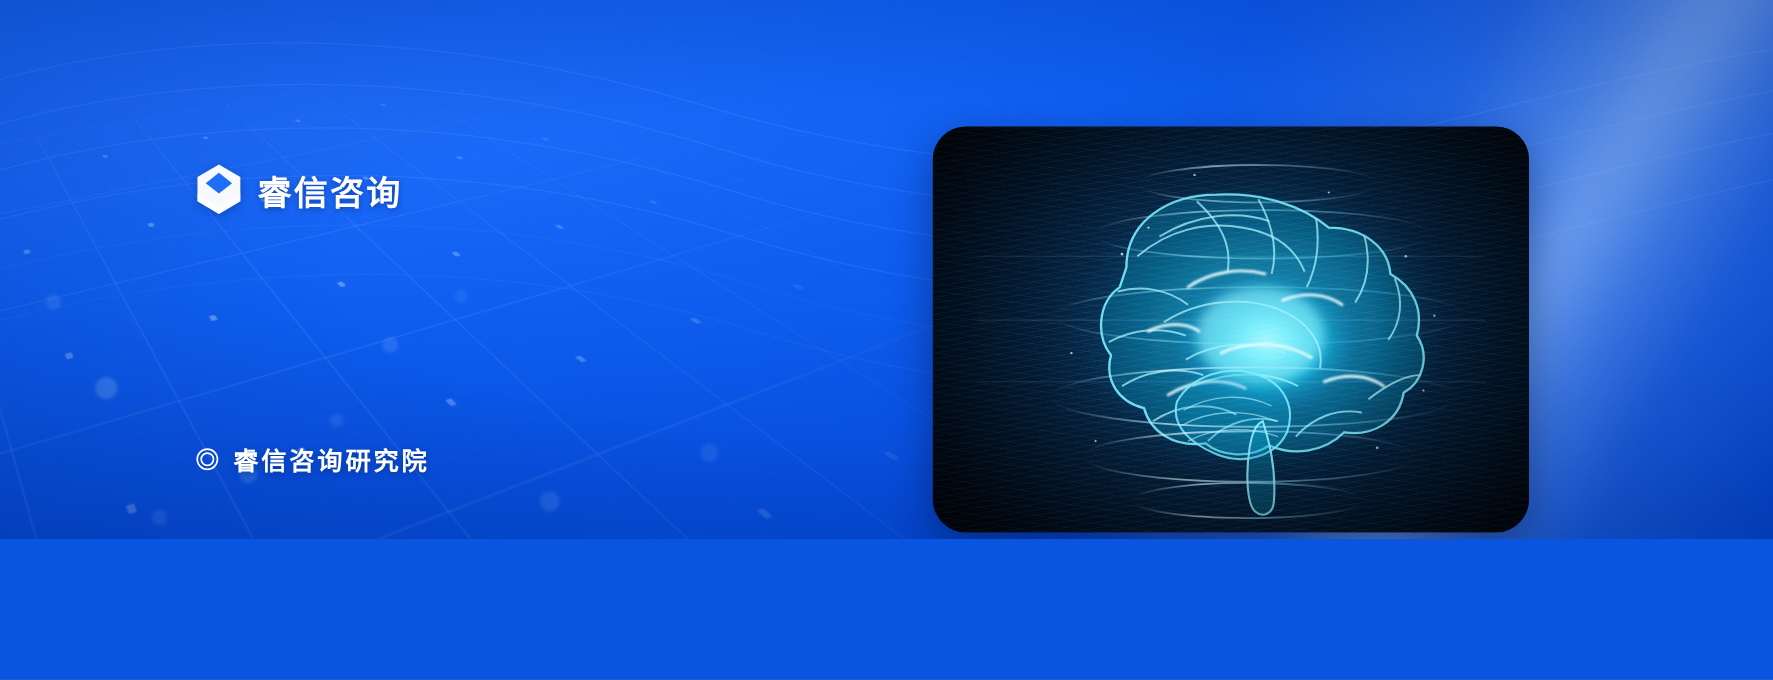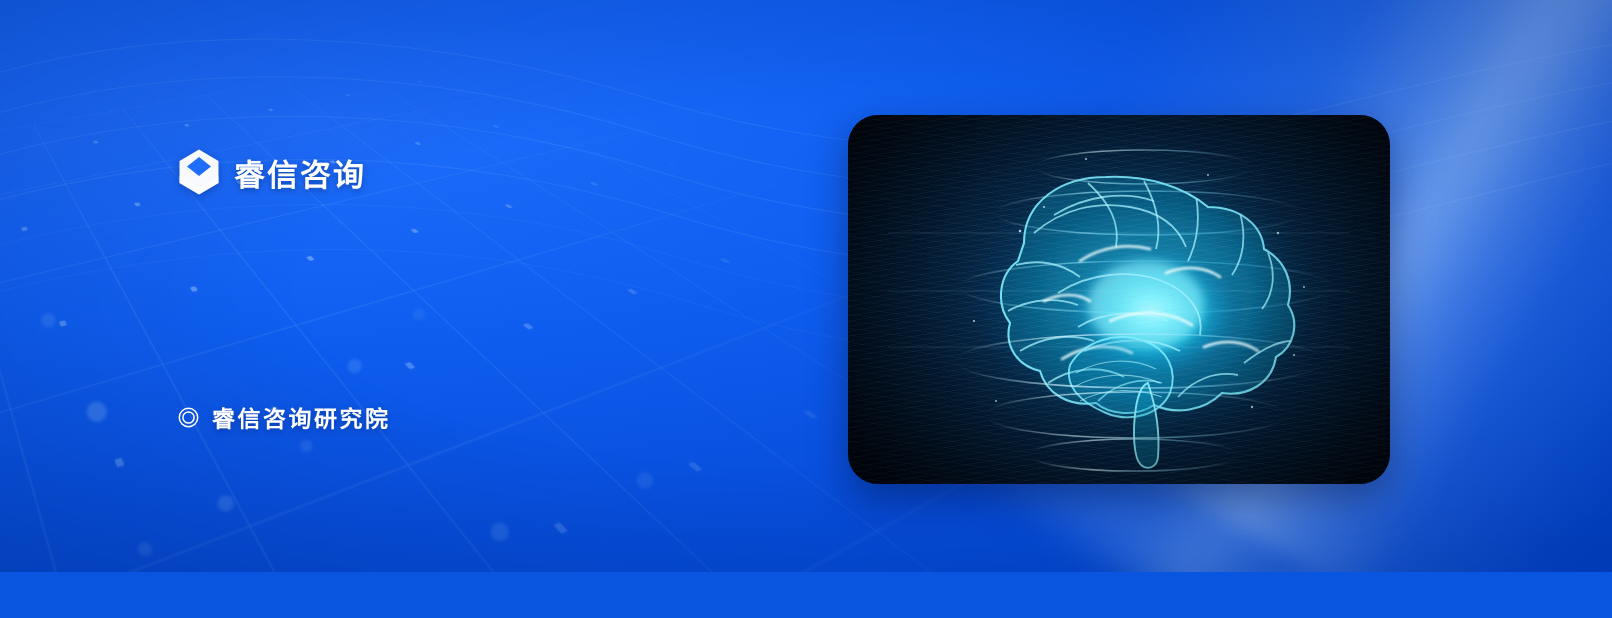--- a/index.html
+++ b/index.html
@@ -3,21 +3,21 @@
 <meta charset="utf-8">
 <style>
   html, body {
     margin: 0;
     padding: 0;
     background: #0a55e0;
   }
   #banner {
     position: relative;
     width: 1612px;
-    height: 572px;
+    height: 490px;
     overflow: hidden;
     font-family: "Liberation Sans", "DejaVu Sans", sans-serif;
     background: #737373;
     user-select: none;
   }
 
   
   .bg-base {
     position: absolute;
     inset: 0;

